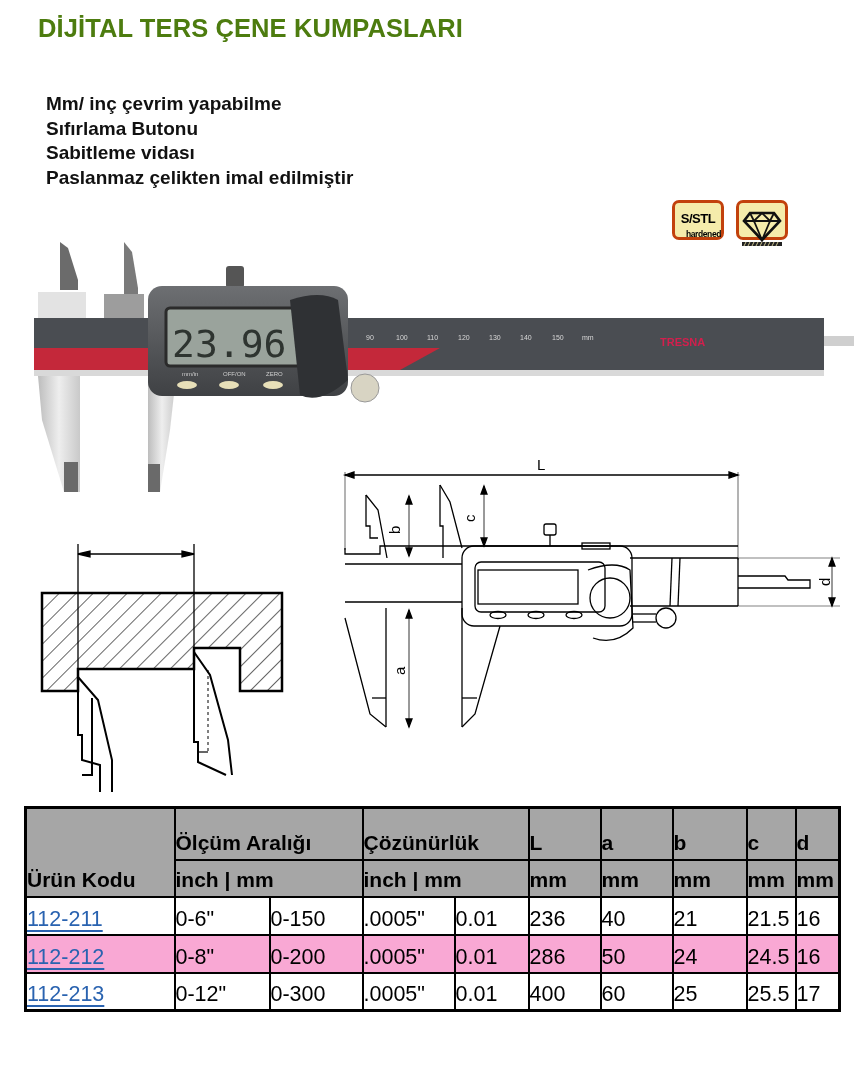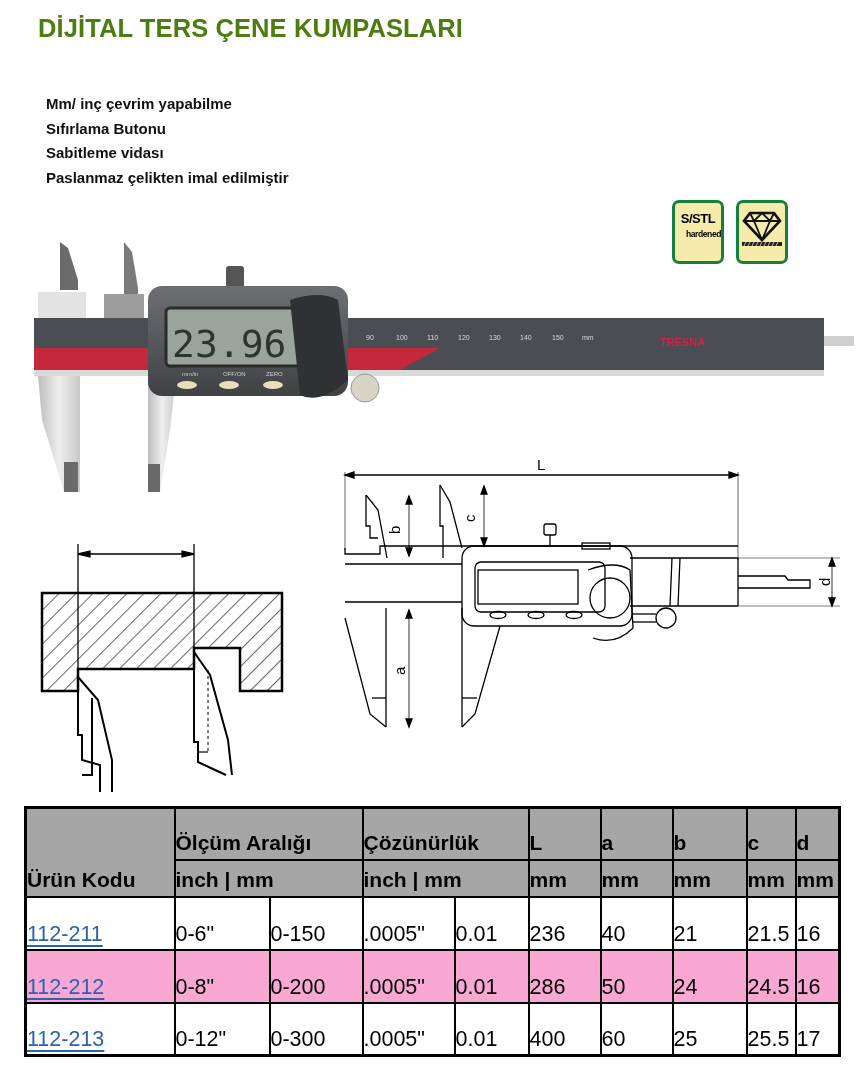--- a/index.html
+++ b/index.html
@@ -4,25 +4,25 @@
 <style>
   * { box-sizing: border-box; margin: 0; padding: 0; }
   html, body { width: 868px; height: 1080px; background: #ffffff; overflow: hidden; }
   body { position: relative; font-family: "Liberation Sans", sans-serif; color: #000; }
 
   .title {
     position: absolute; left: 38px; top: 14px;
     font-size: 25.5px; font-weight: bold; color: #4d7c0f; letter-spacing: 0.1px;
   }
   .features { position: absolute; left: 46px; top: 92px; }
-  .features div { font-size: 15px; font-weight: bold; line-height: 24.5px; color: #111; }
+  .features div { font-size: 19px; font-weight: bold; line-height: 24.5px; color: #111; }
 
   .badge {
-    position: absolute; top: 200px; width: 52px; height: 64px;
-    border: 3px solid #15803d; border-radius: 7px; background: #f5ecab;
+    position: absolute; top: 200px; width: 52px; height: 40px;
+    border: 3px solid #c2410c; border-radius: 7px; background: #f5ecab;
   }
   .badge.sstl { left: 672px; }
   .badge.diamond { left: 736px; }
   .badge .b1 { position: absolute; left: 0; right: 0; top: 8px; text-align: center; font-size: 13px; font-weight: bold; letter-spacing: -0.5px; }
   .badge .b2 { position: absolute; left: 0; right: 0; top: 26px; text-align: right; font-size: 8.5px; font-weight: bold; letter-spacing: -0.4px; }
 
   .photo { position: absolute; left: 20px; top: 230px; width: 840px; height: 270px; }
   .drawing { position: absolute; left: 330px; top: 450px; width: 530px; height: 300px; }
   .section { position: absolute; left: 20px; top: 530px; width: 280px; height: 270px; }
 
@@ -31,21 +31,21 @@
     border-collapse: collapse; table-layout: fixed;
     border: 3px solid #000;
   }
   table.spec td {
     border: 2.5px solid #000; text-align: left; vertical-align: bottom;
     font-size: 21px; padding: 0 0 4px 0; white-space: nowrap; overflow: hidden;
     font-family: "Liberation Sans", sans-serif;
   }
   table.spec tr.h1 td { height: 52px; background: #a6a6a6; font-weight: bold; }
   table.spec tr.h2 td { height: 37px; background: #a6a6a6; font-weight: bold; }
-  table.spec tr.r td { height: 53px; font-size: 21.5px; padding-bottom: 2px; }
+  table.spec tr.r td { height: 38px; font-size: 21.5px; padding-bottom: 2px; }
   table.spec tr.r.alt td { background: #f9a8d4; }
   a.code { color: #2a63b0; text-decoration: underline; text-decoration-thickness: 2px; text-underline-offset: 4px; }
 </style>
 </head>
 <body>
 
 <div class="title">DİJİTAL TERS ÇENE KUMPASLARI</div>
 
 <div class="features">
   <div>Mm/ inç çevrim yapabilme</div>

